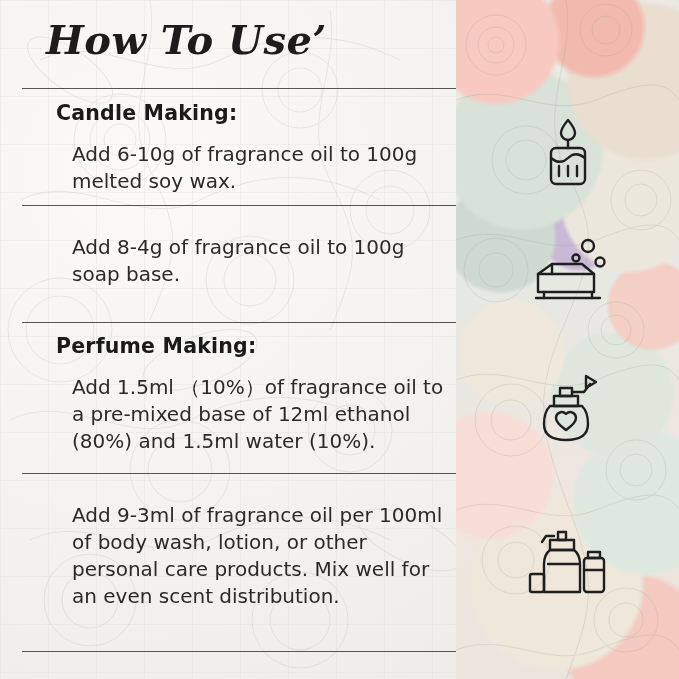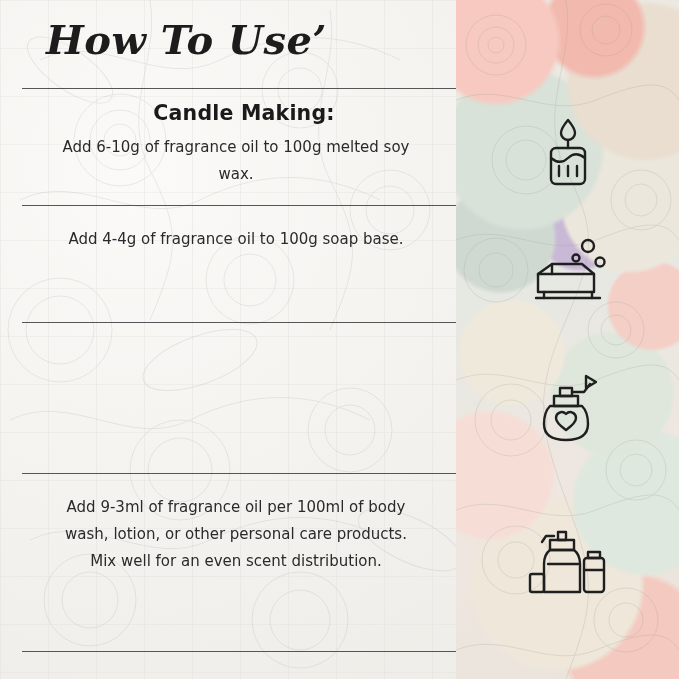--- a/index.html
+++ b/index.html
@@ -92,39 +92,38 @@
     position: absolute;
     left: 22px;
     width: 434px;
     height: 1px;
     background: #3a3a3a;
     opacity: .85;
   }
 
   .section {
     position: absolute;
-    left: 42px;
+    left: 56px;
     width: 404px;
-    text-align: center;
   }
   .sec-head {
     font-family: "DejaVu Sans", sans-serif;
     font-size: 20.5px;
     font-weight: 700;
     color: #1a1a1a;
     letter-spacing: .2px;
     margin: 0 0 9px 0;
     white-space: nowrap;
   }
   .sec-body {
     font-family: "DejaVu Sans", sans-serif;
-    font-size: 15px;
+    font-size: 20px;
     line-height: 27px;
     color: #2a2a2a;
-    margin: 8px;
+    margin: 16px;
     max-width: 372px;
   }
 
   
   .icon-wrap {
     position: absolute;
     right: 0;
     width: 223px;
     display: flex;
     align-items: center;
@@ -214,23 +213,27 @@
     <div class="rule" style="top:322px;"></div>
     <div class="rule" style="top:473px;"></div>
     <div class="rule" style="top:651px;"></div>
 
     <div class="section" style="top:101px;">
       <p class="sec-head">Candle Making:</p>
       <p class="sec-body">Add 6-10g of fragrance oil to 100g melted soy wax.</p>
     </div>
 
     <div class="section" style="top:218px;">
-      <p class="sec-body">Add 4-4g of fragrance oil to 100g soap base.</p>
-    </div>
-
+      <p class="sec-body">Add 8-4g of fragrance oil to 100g soap base.</p>
+    </div>
+
+    <div class="section" style="top:334px;">
+      <p class="sec-head">Perfume Making:</p>
+      <p class="sec-body">Add 1.5ml （10%）of fragrance oil to a pre-mixed base of 12ml ethanol (80%) and 1.5ml water (10%).</p>
+    </div>
 
     <div class="section" style="top:486px;">
       <p class="sec-body">Add 9-3ml of fragrance oil per 100ml of body wash, lotion, or other personal care products. Mix well for an even scent distribution.</p>
     </div>
   </div>
 
   <div class="icon-wrap" style="top:110px;">
     <svg width="86" height="86" viewBox="0 0 86 86">
       <g fill="none" stroke="#1f1f1f" stroke-width="2.4" stroke-linecap="round" stroke-linejoin="round">
         <path d="M43 10c5 6 7 9 7 13a7 7 0 0 1-14 0c0-4 2-7 7-13z"></path>

